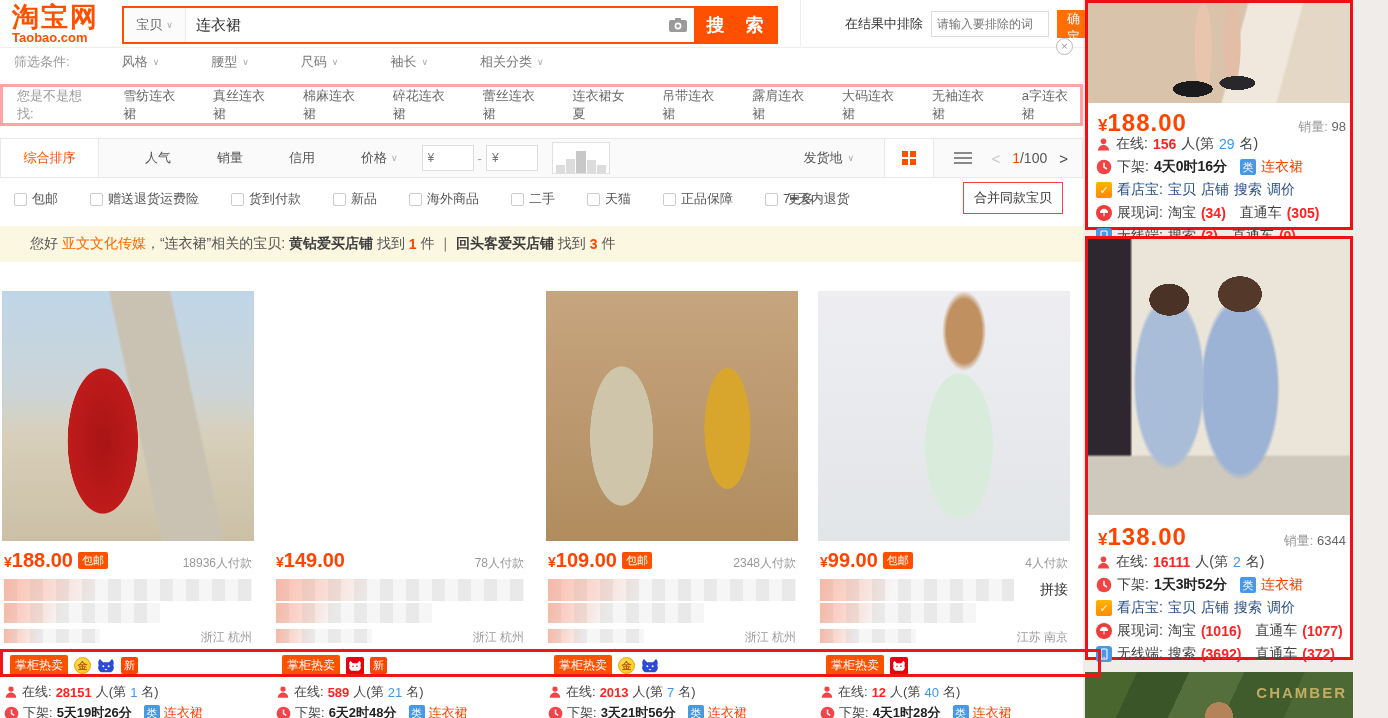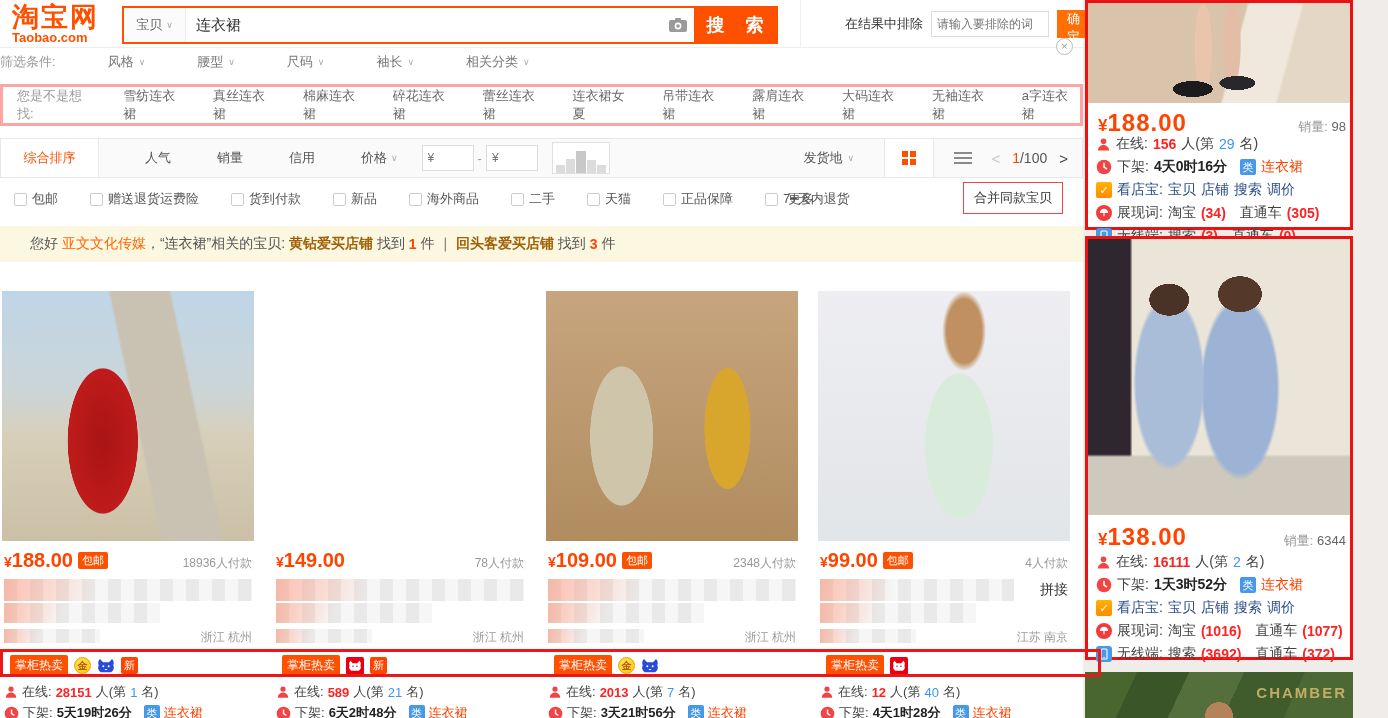--- a/index.html
+++ b/index.html
@@ -19,21 +19,21 @@
   .cam { width:32px; display:flex; align-items:center; justify-content:center; cursor:pointer; }
   .search-btn { width:82px; background:#ff5000; color:#fff; font-size:18px; font-weight:bold; letter-spacing:8px; border:none; cursor:pointer; padding-left:8px; }
   .exclude { position:absolute; left:800px; top:0; width:283px; height:48px; border-left:1px solid #f0f0f0; display:flex; align-items:center; padding-left:44px; gap:8px; }
   .exclude-label { font-size:13px; color:#333; white-space:nowrap; }
   .exclude-input { width:118px; height:26px; border:1px solid #ddd; font-size:12px; padding:0 5px; color:#333; outline:none; }
   .exclude-btn { height:28px; padding:0 10px; background:#ff6f06; color:#fff; border:none; font-size:13px; cursor:pointer;text-align:center; }
   .close-x { position:absolute; left:1056px; top:38px; width:17px; height:17px; border:1px solid #bbb; border-radius:50%; background:#fff; color:#999; font-size:11px; line-height:15px; text-align:center; cursor:pointer; z-index:5; }
 
   
   .filter-row { position:absolute; left:0; top:50px; width:1083px; height:24px; display:flex; align-items:center; font-size:13px; }
-  .filter-label { color:#9a9a9a; }
+  .filter-label { color:#9a9a9a; margin-left:14px; }
   .filter-item { color:#777; margin-left:52px; cursor:pointer; display:flex; gap:5px; align-items:center; }
 
   
   .suggest { position:absolute; left:0; top:84px; width:1083px; height:42px; border:3px solid #fca5a5; display:flex; align-items:center; font-size:13px; }
   .suggest-label { color:#9a9a9a; margin-left:14px; }
   .suggest-item { color:#6a6a6a; margin-left:26px; cursor:pointer; }
 
   
   .sortbar { position:absolute; left:0; top:138px; width:1083px; height:40px; background:#fafafa; border:1px solid #e8e8e8; display:flex; align-items:center; font-size:13px; }
   .sort-active { width:98px; height:38px; background:#fff; border-right:1px solid #e8e8e8; color:#ff5000; display:flex; align-items:center; justify-content:center; cursor:pointer; }
@@ -60,21 +60,21 @@
   .checks { position:absolute; left:0; top:185px; width:1083px; height:28px; display:flex; align-items:center; font-size:13px; color:#555; }
   .chk { display:flex; align-items:center; gap:5px; margin-left:32px; cursor:pointer; }
   .chk:first-child { margin-left:14px; }
   .box { width:13px; height:13px; border:1px solid #ccc; background:#fff; border-radius:2px; }
   .more { position:absolute; left:788px; color:#555; display:flex; gap:4px; align-items:center; cursor:pointer; }
   .merge-btn { position:absolute; right:20px; top:-3px; border:1px solid #ef4444; background:#fff; font-size:13px; color:#333; padding:6px 10px; cursor:pointer; }
 
   
   .notice { position:absolute; left:0; top:226px; width:1083px; height:36px; background:#fcf7e1; font-size:14px; color:#555; display:flex; align-items:center; padding-left:30px; white-space:pre; }
   .notice .shop-link { color:#ff6600; cursor:pointer; }
-  .notice b { color:#a16207; }
+  .notice b { color:#404040; }
   .notice .on { color:#ff4400; font-weight:bold; }
 
   
   .card { position:absolute; top:291px; width:252px; height:427px; cursor:pointer; }
   .p-img { width:252px; height:250px; position:relative; }
   .img1 { background:
     radial-gradient(ellipse 58px 120px at 40% 60%, #a91414 0%, #bf1b1b 60%, rgba(191,27,27,0) 61%),
     linear-gradient(78deg, rgba(185,180,168,0) 52%, #c9c2b2 53% 72%, rgba(201,194,178,0) 73%),
     linear-gradient(180deg,#bfd6e8 0%,#ccd5d8 40%,#d8cfba 58%,#cbc0a6 100%); }
   .img2 { background:

